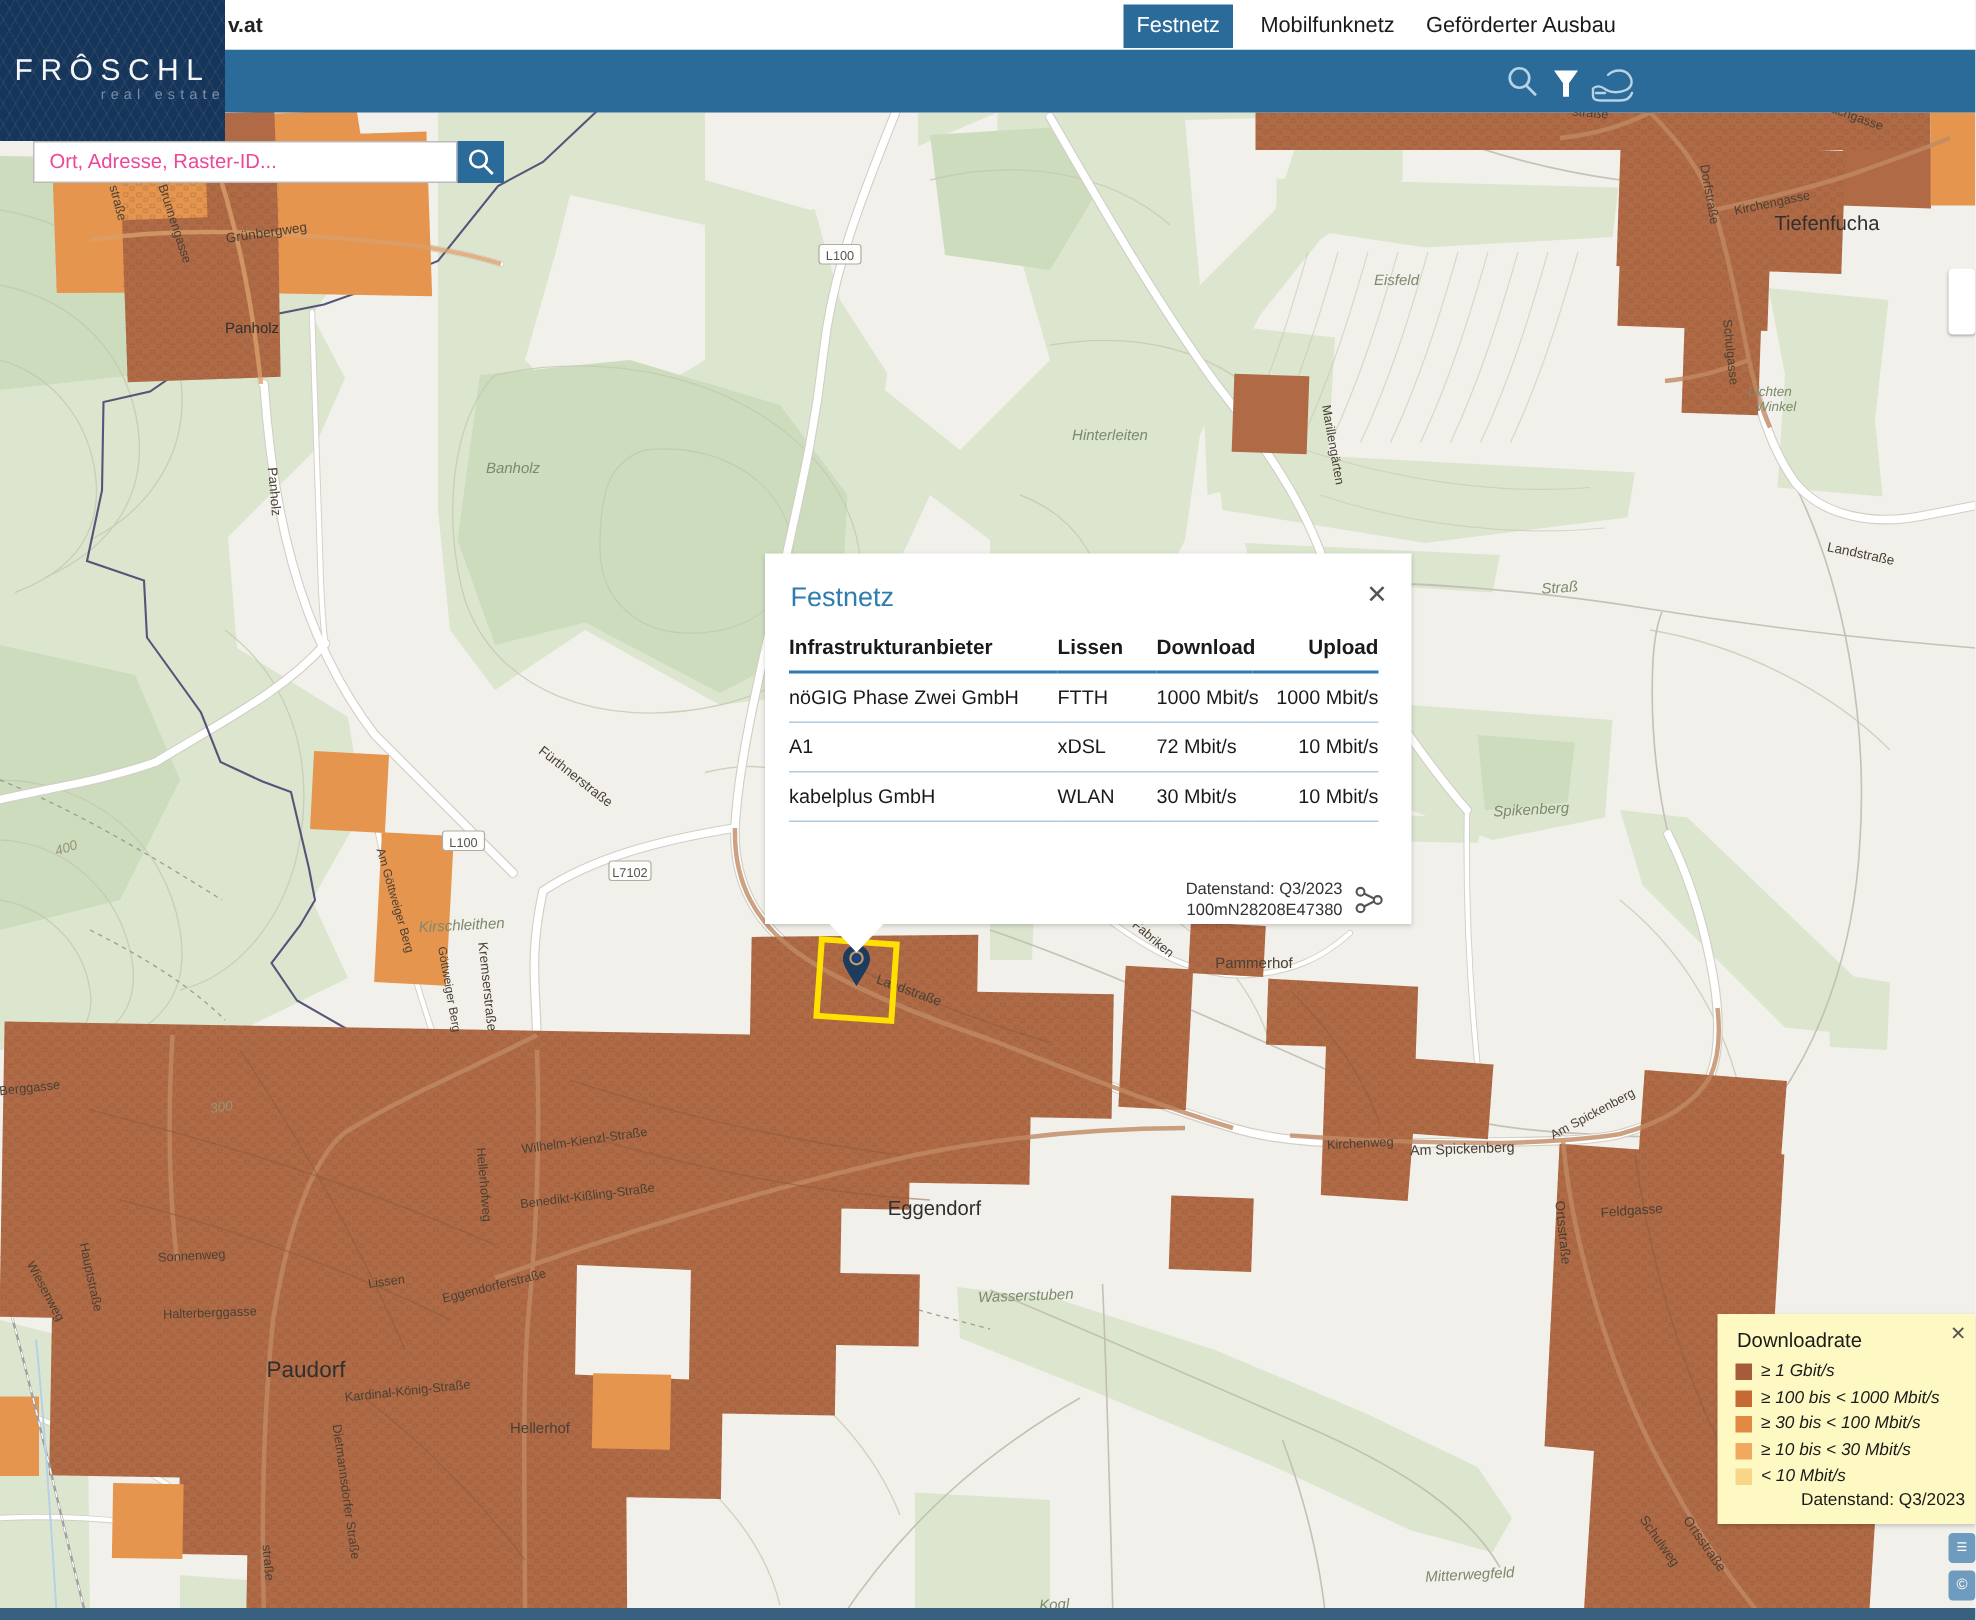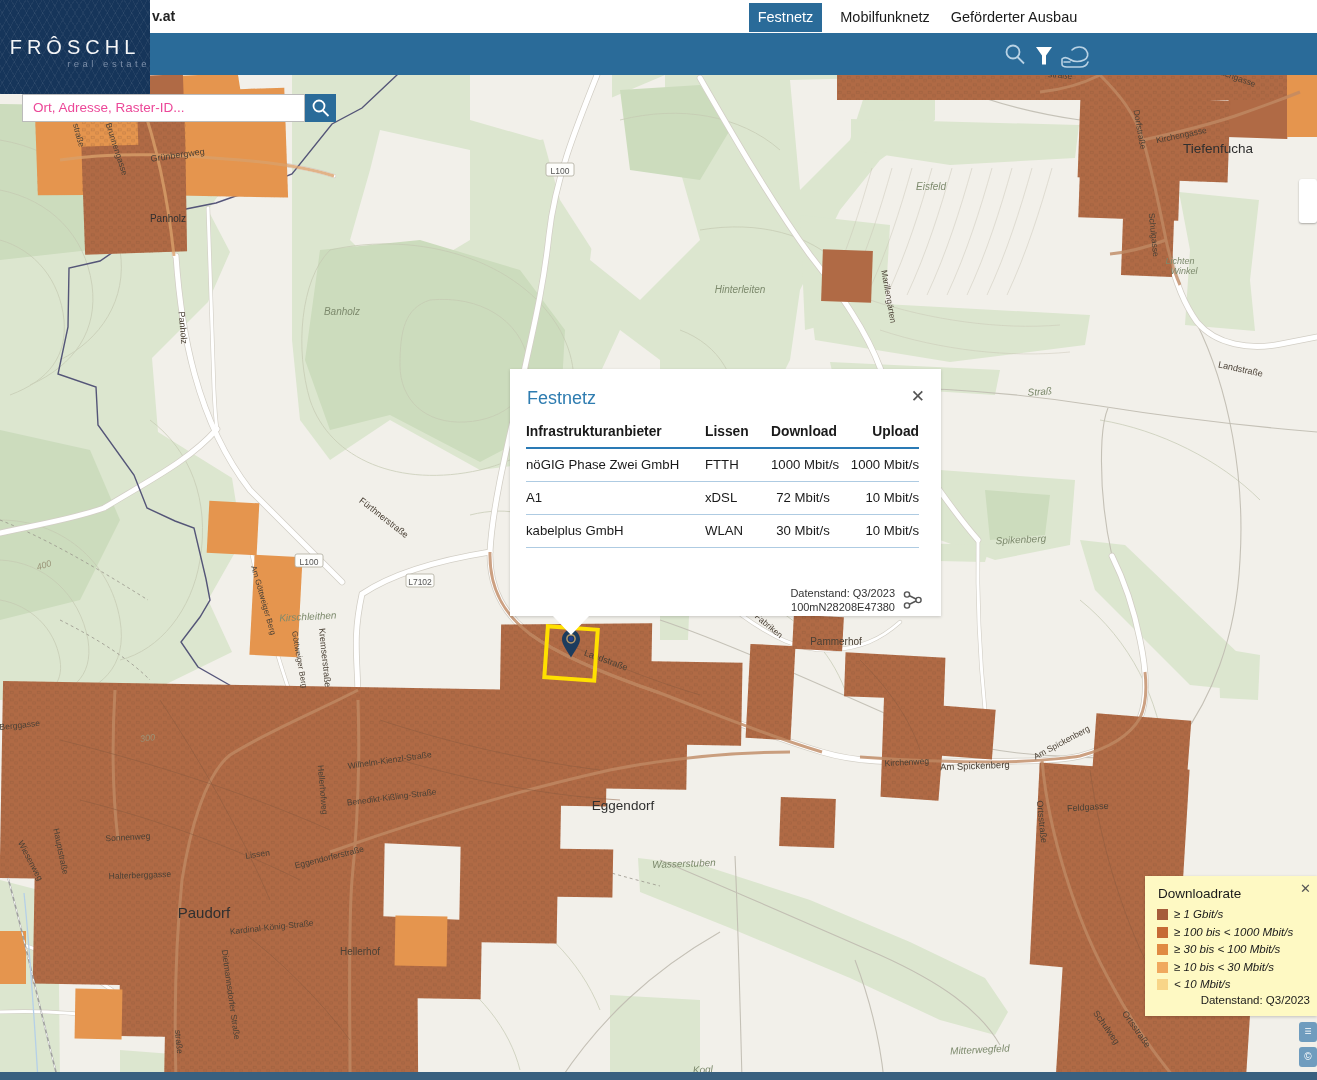--- a/index.html
+++ b/index.html
@@ -29,21 +29,21 @@
   
   #popup { position:absolute; left:510px; top:369px; width:431px; height:247px; background:#fff; z-index:15; box-shadow:0 1px 3px rgba(0,0,0,0.18); }
   #popup .title { position:absolute; left:17px; top:19px; font-size:18px; color:#2e7cb0; }
   #popup .close { position:absolute; right:16px; top:17px; font-size:17px; color:#555; }
   #ptable { position:absolute; left:16px; top:49px; width:393px; border-collapse:collapse; table-layout:fixed; font-size:13.2px; color:#1a1a1a; }
   #ptable th, #ptable td { white-space:nowrap; }
   #ptable th { font-weight:bold; font-size:13.8px; padding:6px 0 8px 0; border-bottom:2px solid #2a7ab5; }
   #ptable td { padding:8px 0 9px 0; border-bottom:1px solid #aecbe2; }
   #ptable .c1 { text-align:left; width:179px; }
   #ptable .c2 { text-align:left; width:66px; }
-  #ptable .c3 { text-align:center; width:64px; }
+  #ptable .c3 { text-align:left; width:64px; }
   #ptable .c4 { text-align:right; width:84px; }
   #pfoot { position:absolute; left:720px; top:587px; width:175px; text-align:right; font-size:11px; color:#333; line-height:13.5px; z-index:16; }
   #ptail { position:absolute; left:553px; top:616px; width:0; height:0; border-left:18px solid transparent; border-right:18px solid transparent; border-top:19px solid #ffffff; z-index:15; }
   
   #legend { position:absolute; left:1145px; top:876px; width:172px; height:140px; background:#fef9c3; z-index:15; box-shadow:0 1px 3px rgba(0,0,0,0.2); }
   #legend .title { position:absolute; left:13px; top:10px; font-size:13.5px; color:#1a1a1a; }
   #legend .close { position:absolute; left:155px; top:5px; font-size:13px; color:#555; }
   .litem { position:absolute; left:12px; font-size:11.5px; color:#1a1a1a; }
   .lsq { position:absolute; left:0; top:1px; width:11px; height:11px; }
   .litem span { position:absolute; left:17px; top:0px; white-space:nowrap;font-style:italic; }

